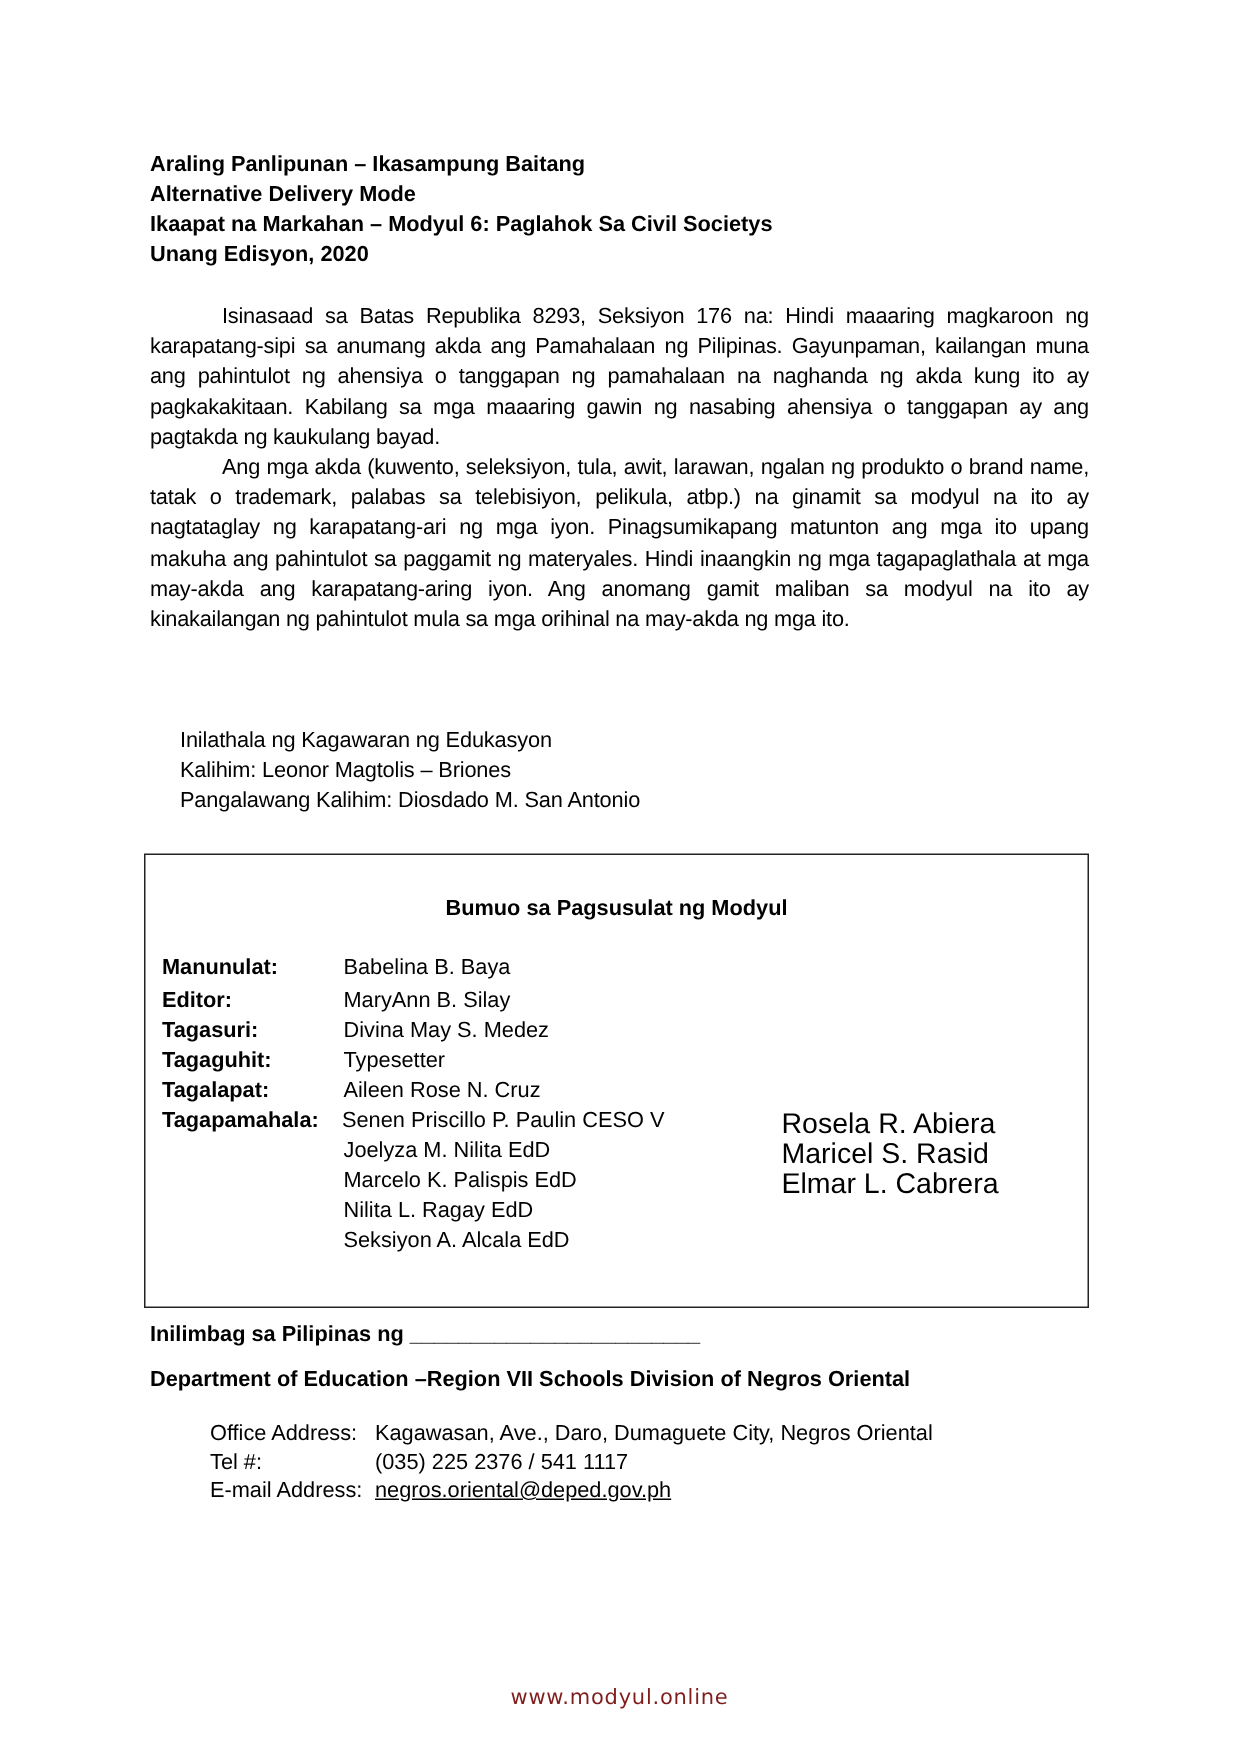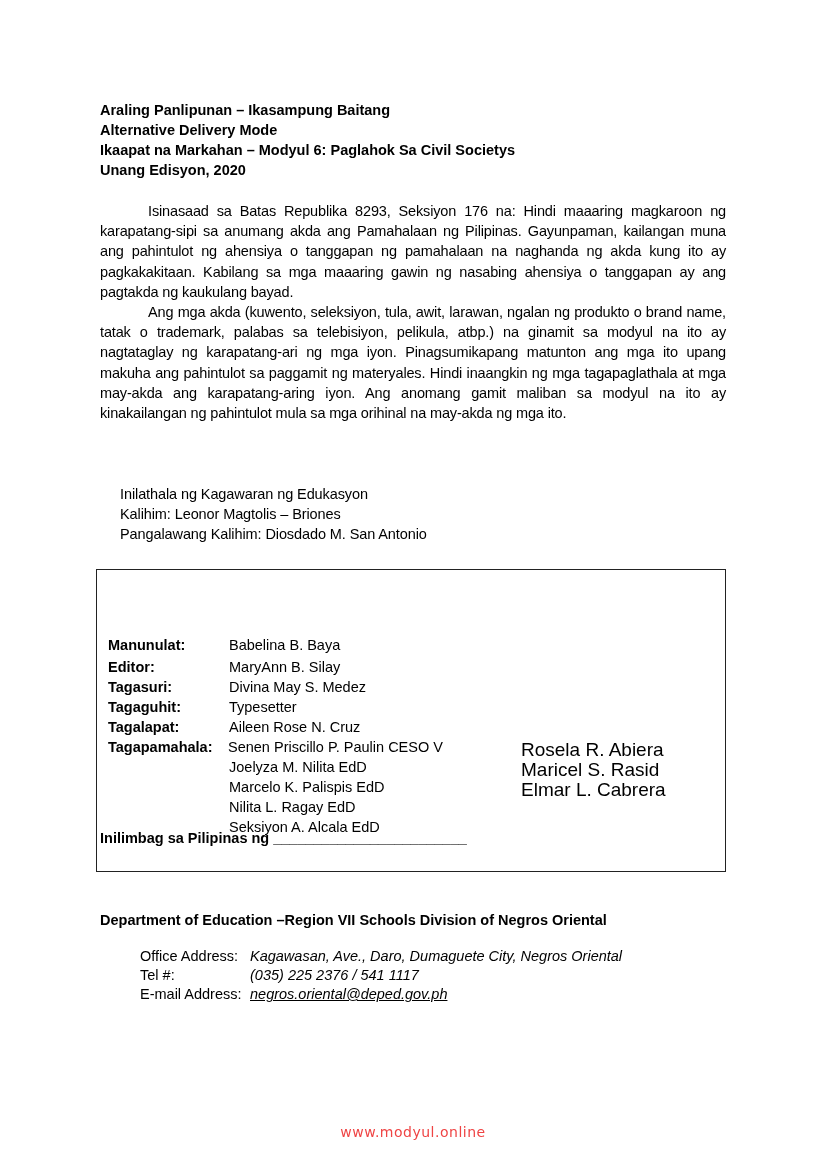--- a/index.html
+++ b/index.html
@@ -7,45 +7,46 @@
   .abs { position: absolute; white-space: nowrap; }
   .hdr { left: 100px; font-size: 14.5px; font-weight: bold; line-height: 20px; }
   .body-text { position: absolute; left: 100px; width: 626px; font-family: "Liberation Sans", sans-serif; font-size: 14.5px; line-height: 20.2px; text-align: justify; letter-spacing: -0.15px; }
   .body-text p { margin: 0; text-indent: 48px; }
   .pub { left: 100px; font-size: 14.5px; line-height: 20px; letter-spacing: -0.1px; margin-left: 20px; }
   .box { position: absolute; left: 96px; top: 569px; width: 628px; height: 301px; border: 1.5px solid #222; }
   .box-title { position: absolute; left: 0; right: 0; top: 28px; text-align: center; font-weight: bold; font-size: 14.5px; }
   .lbl { position: absolute; font-weight: bold; font-size: 14.5px; left: 11px; white-space: nowrap; }
   .val { position: absolute; font-size: 14.5px; left: 132px; white-space: nowrap; }
   .val2 { position: absolute; font-size: 19px; left: 424px; white-space: nowrap; }
-  .print { left: 100px; top: 830px; font-size: 14.5px; font-weight: bold; }
+  .print { left: 100px; top: 882px; font-size: 14.5px; font-weight: bold; }
   .dept { left: 100px; top: 912px; font-size: 14.5px; font-weight: bold; }
   .clabel { left: 100px; font-size: 14.5px; margin-left: 40px; }
-  .cval { left: 250px; font-size: 14.5px; font-style: italic; }
+  .cval { left: 250px; font-size: 14.5px; }
   .email { text-decoration: underline; }
-  .watermark { left: 0; right: 0; top: 1124px; text-align: center; font-size: 14px; color: #ef4444; letter-spacing: 0.5px; font-family: "DejaVu Sans", sans-serif; }
+  .watermark { left: 0; right: 0; top: 1124px; text-align: center; font-size: 14px; color: #7f1d1d; letter-spacing: 0.5px; font-family: "DejaVu Sans", sans-serif; }
 </style>
 </head>
 <body>
 
 <div class="abs hdr" style="top:100px">Araling Panlipunan – Ikasampung Baitang</div>
 <div class="abs hdr" style="top:120px">Alternative Delivery Mode</div>
 <div class="abs hdr" style="top:140px">Ikaapat na Markahan – Modyul 6: Paglahok Sa Civil Societys</div>
 <div class="abs hdr" style="top:160px">Unang Edisyon, 2020</div>
 
 <div class="body-text" style="top:201px">
   <p>Isinasaad sa Batas Republika 8293, Seksiyon 176 na: Hindi maaaring magkaroon ng karapatang-sipi sa anumang akda ang Pamahalaan ng Pilipinas. Gayunpaman, kailangan muna ang pahintulot ng ahensiya o tanggapan ng pamahalaan na naghanda ng akda kung ito ay pagkakakitaan. Kabilang sa mga maaaring gawin ng nasabing ahensiya o tanggapan ay ang pagtakda ng kaukulang bayad.</p>
   <p>Ang mga akda (kuwento, seleksiyon, tula, awit, larawan, ngalan ng produkto o brand name, tatak o trademark, palabas sa telebisiyon, pelikula, atbp.) na ginamit sa modyul na ito ay nagtataglay ng karapatang-ari ng mga iyon. Pinagsumikapang matunton ang mga ito upang makuha ang pahintulot sa paggamit ng materyales. Hindi inaangkin ng mga tagapaglathala at mga may-akda ang karapatang-aring iyon. Ang anomang gamit maliban sa modyul na ito ay kinakailangan ng pahintulot mula sa mga orihinal na may-akda ng mga ito.</p>
 </div>
 
 <div class="abs pub" style="top:484px">Inilathala ng Kagawaran ng Edukasyon</div>
 <div class="abs pub" style="top:504px">Kalihim: Leonor Magtolis – Briones</div>
 <div class="abs pub" style="top:524px">Pangalawang Kalihim: Diosdado M. San Antonio</div>
 
 <div class="box">
+  <div class="box-title">Bumuo sa Pagsusulat ng Modyul</div>
 
   <div class="lbl" style="top:67px">Manunulat:</div>
   <div class="val" style="top:67px">Babelina B. Baya</div>
 
   <div class="lbl" style="top:89px">Editor:</div>
   <div class="val" style="top:89px">MaryAnn B. Silay</div>
 
   <div class="lbl" style="top:109px">Tagasuri:</div>
   <div class="val" style="top:109px">Divina May S. Medez</div>
 

